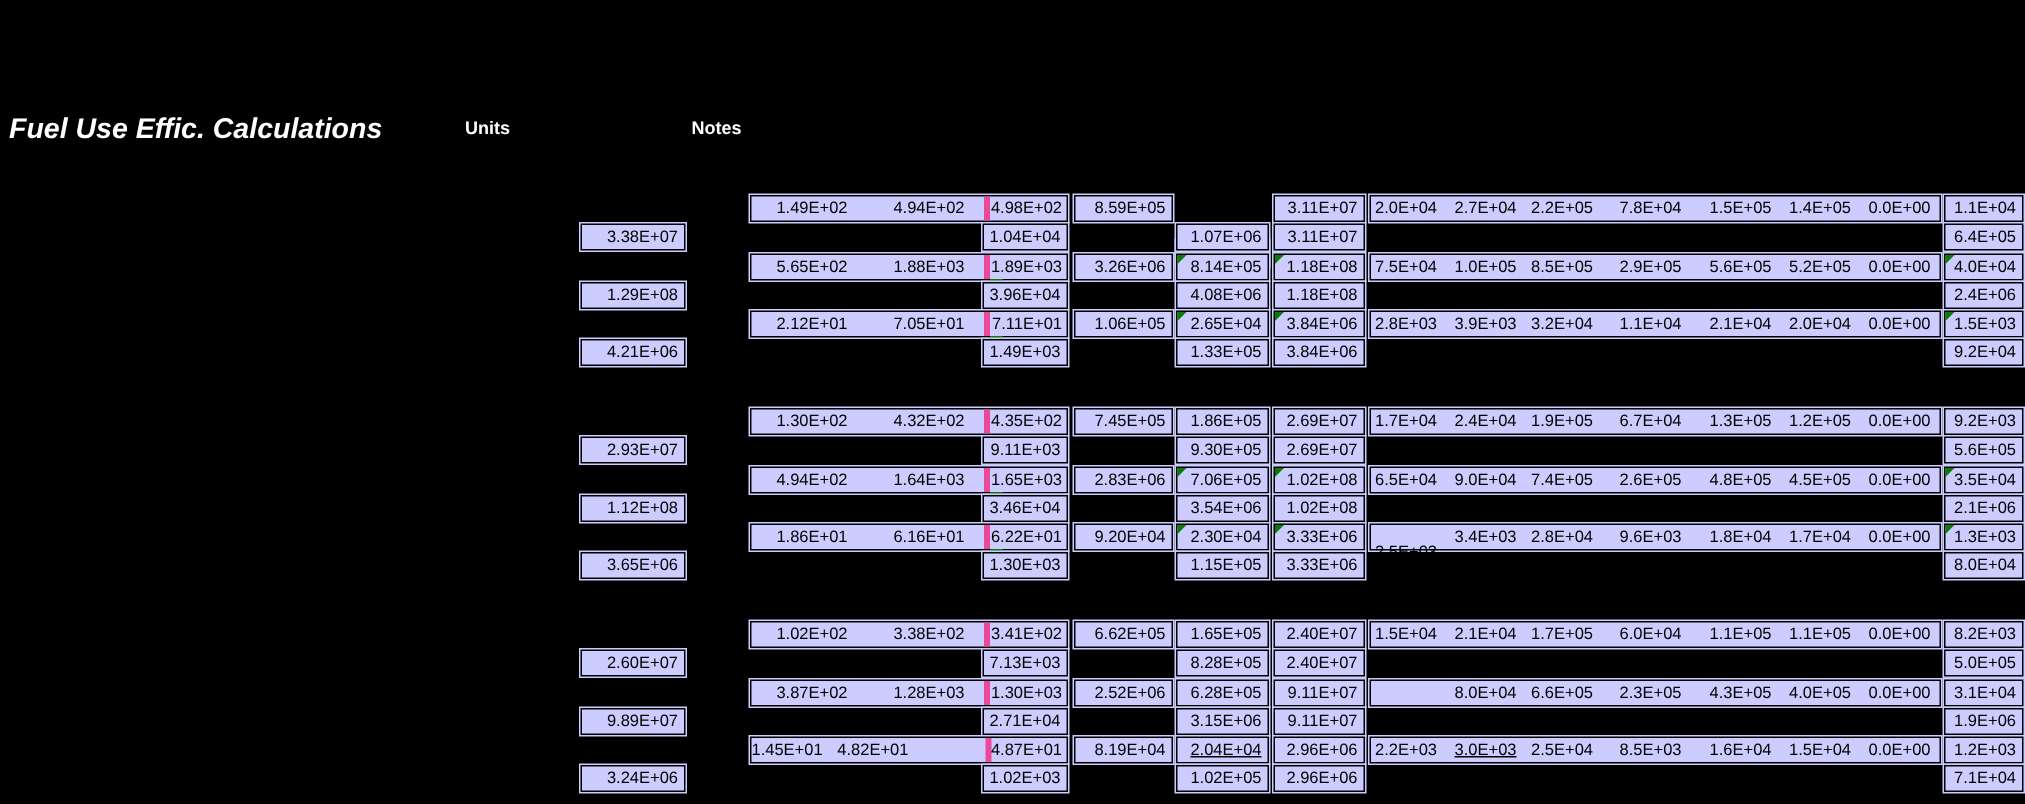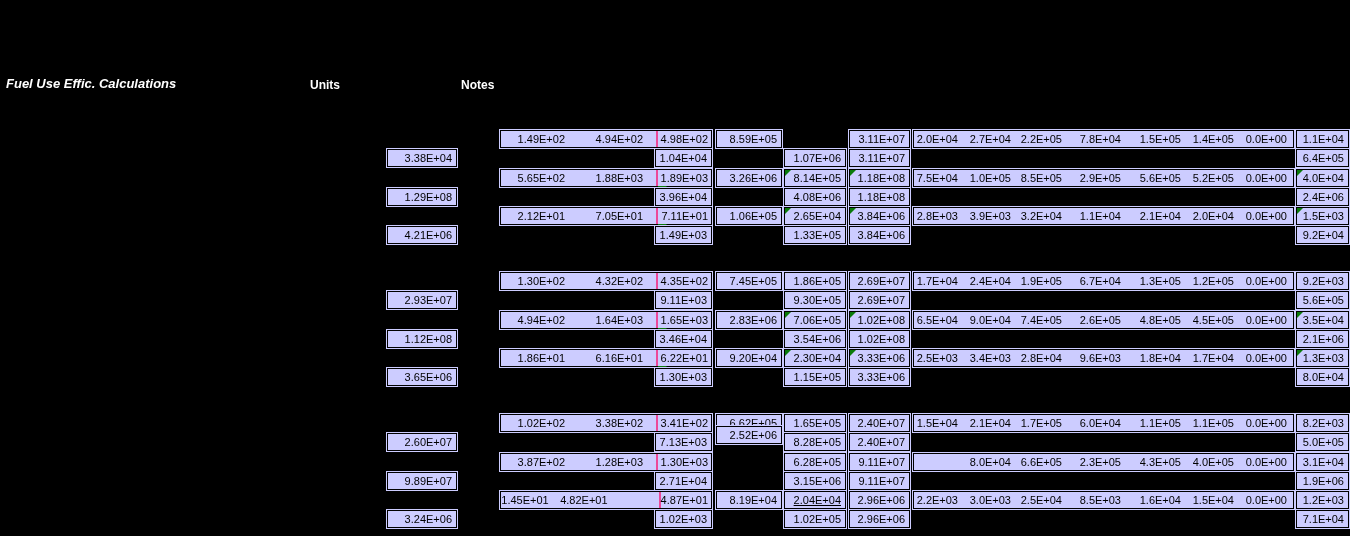--- a/index.html
+++ b/index.html
@@ -2,38 +2,38 @@
 <html><head>
 <meta charset="utf-8">
 <style>
   html,body{margin:0;padding:0;}
   body{
     width:1350px;height:536px;position:relative;overflow:hidden;
     background:#000;font-family:"Liberation Sans",sans-serif;
   }
   .title{
     position:absolute;left:6px;top:76px;color:#fff;
-    font-size:13px;font-weight:bold;font-style:italic;white-space:nowrap;
+    font-size:19px;font-weight:bold;font-style:italic;white-space:nowrap;
   }
   .col-label{
     position:absolute;top:78px;color:#fff;font-size:12px;font-weight:bold;white-space:nowrap;
   }
   .cell{
     position:absolute;height:18px;box-sizing:border-box;
     background:#ccccff;border:1px solid #000;box-shadow:0 0 0 1px #ccccff;
     color:#000;font-size:11px;line-height:16px;text-align:right;
     padding:0 4px 0 0;white-space:nowrap;
   }
   .strip{display:flex;padding:0;}
   .strip span{
     display:block;box-sizing:border-box;text-align:right;
     padding-right:3px;position:relative;height:16px;line-height:16px;
   }
   .strip .filler{flex:1;padding:0;}
-  .e-sub{border-left:2px solid #ec4899;}
+  .e-sub{border-left:4px solid #ec4899;}
   .tri{
     position:absolute;top:0;left:0;width:0;height:0;
     border-top:6px solid #0a7a0a;border-right:6px solid transparent;
   }
 </style>
 </head>
 <body>
 
 <div class="title">Fuel Use Effic. Calculations</div>
 <div class="col-label" style="left:310px;">Units</div>
@@ -52,21 +52,21 @@
     <div class="cell strip" style="left: 913px; top: 130px; width: 381px; padding: 0px;">
       <span style="width: 47px;">2.0E+04</span>
       <span style="width: 53px;">2.7E+04</span>
       <span style="width: 51px;">2.2E+05</span>
       <span style="width: 59px;">7.8E+04</span>
       <span style="width: 60px;">1.5E+05</span>
       <span style="width: 53px;">1.4E+05</span>
       <span style="width: 53px;">0.0E+00</span>
     </div>
     <div class="cell" style="left: 1296px; top: 130px; width: 53px;">1.1E+04</div>
-    <div class="cell" style="left: 387px; top: 149px; width: 70px;">3.38E+04</div>
+    <div class="cell" style="left: 387px; top: 149px; width: 70px;">3.38E+07</div>
     <div class="cell" style="left: 655px; top: 149px; width: 57px;">1.04E+04</div>
     <div class="cell" style="left: 784px; top: 149px; width: 62px;">1.07E+06</div>
     <div class="cell" style="left: 849px; top: 149px; width: 61px;">3.11E+07</div>
     <div class="cell" style="left: 1296px; top: 149px; width: 53px;">6.4E+05</div>
     <div class="cell strip" style="left: 500px; top: 169px; width: 212px; padding: 0px;">
       <span style="width: 67px;">5.65E+02</span>
       <span style="width: 78px;">1.88E+03</span>
       <span class="filler"></span>
       <span class="e-sub" style="width: 55px;">1.89E+03<span class="tri"></span></span>
     </div>
@@ -163,21 +163,21 @@
     <div class="cell strip" style="left: 500px; top: 349px; width: 212px; padding: 0px;">
       <span style="width: 67px;">1.86E+01</span>
       <span style="width: 78px;">6.16E+01</span>
       <span class="filler"></span>
       <span class="e-sub" style="width: 55px;">6.22E+01<span class="tri"></span></span>
     </div>
     <div class="cell" style="left: 716px; top: 349px; width: 66px;">9.20E+04</div>
     <div class="cell" style="left: 784px; top: 349px; width: 62px;">2.30E+04<span class="tri"></span></div>
     <div class="cell" style="left: 849px; top: 349px; width: 61px;">3.33E+06<span class="tri"></span></div>
     <div class="cell strip" style="left: 913px; top: 349px; width: 381px; padding: 0px;">
-      <span style="width: 47px;">2.5E+03</span>
+      <span style="width: 47px; margin-top: 10px;">2.5E+03</span>
       <span style="width: 53px;">3.4E+03</span>
       <span style="width: 51px;">2.8E+04</span>
       <span style="width: 59px;">9.6E+03</span>
       <span style="width: 60px;">1.8E+04</span>
       <span style="width: 53px;">1.7E+04</span>
       <span style="width: 53px;">0.0E+00</span>
     </div>
     <div class="cell" style="left: 1296px; top: 349px; width: 53px;">1.3E+03<span class="tri"></span></div>
     <div class="cell" style="left: 387px; top: 368px; width: 70px;">3.65E+06</div>
     <div class="cell" style="left: 655px; top: 368px; width: 57px;">1.30E+03</div>
@@ -207,21 +207,21 @@
     <div class="cell" style="left: 655px; top: 433px; width: 57px;">7.13E+03</div>
     <div class="cell" style="left: 784px; top: 433px; width: 62px;">8.28E+05</div>
     <div class="cell" style="left: 849px; top: 433px; width: 61px;">2.40E+07</div>
     <div class="cell" style="left: 1296px; top: 433px; width: 53px;">5.0E+05</div>
     <div class="cell strip" style="left: 500px; top: 453px; width: 212px; padding: 0px;">
       <span style="width: 67px;">3.87E+02</span>
       <span style="width: 78px;">1.28E+03</span>
       <span class="filler"></span>
       <span class="e-sub" style="width: 55px;">1.30E+03</span>
     </div>
-    <div class="cell" style="left: 716px; top: 426px; width: 66px;">2.52E+06</div>
+    <div class="cell" style="left: 716px; top: 453px; width: 66px;">2.52E+06</div>
     <div class="cell" style="left: 784px; top: 453px; width: 62px;">6.28E+05</div>
     <div class="cell" style="left: 849px; top: 453px; width: 61px;">9.11E+07</div>
     <div class="cell strip" style="left: 913px; top: 453px; width: 381px; padding: 0px;">
       <span style="width: 47px; margin-top: 15px;">5.8E+04</span>
       <span style="width: 53px;">8.0E+04</span>
       <span style="width: 51px;">6.6E+05</span>
       <span style="width: 59px;">2.3E+05</span>
       <span style="width: 60px;">4.3E+05</span>
       <span style="width: 53px;">4.0E+05</span>
       <span style="width: 53px;">0.0E+00</span>
@@ -236,21 +236,21 @@
       <span style="width: 67px;">1.45E+01</span>
       <span style="width: 78px;">4.82E+01</span>
       <span class="filler"></span>
       <span class="e-sub" style="width: 55px; margin-left: 48px;">4.87E+01</span>
     </div>
     <div class="cell" style="left: 716px; top: 491px; width: 66px;">8.19E+04</div>
     <div class="cell" style="left: 784px; top: 491px; width: 62px; text-decoration: underline;">2.04E+04</div>
     <div class="cell" style="left: 849px; top: 491px; width: 61px;">2.96E+06</div>
     <div class="cell strip" style="left: 913px; top: 491px; width: 381px; padding: 0px;">
       <span style="width: 47px;">2.2E+03</span>
-      <span style="width: 53px;">3.0E+03</span>
+      <span style="width: 53px; text-decoration: underline;">3.0E+03</span>
       <span style="width: 51px;">2.5E+04</span>
       <span style="width: 59px;">8.5E+03</span>
       <span style="width: 60px;">1.6E+04</span>
       <span style="width: 53px;">1.5E+04</span>
       <span style="width: 53px;">0.0E+00</span>
     </div>
     <div class="cell" style="left: 1296px; top: 491px; width: 53px;">1.2E+03</div>
     <div class="cell" style="left: 387px; top: 510px; width: 70px;">3.24E+06</div>
     <div class="cell" style="left: 655px; top: 510px; width: 57px;">1.02E+03</div>
     <div class="cell" style="left: 784px; top: 510px; width: 62px;">1.02E+05</div>

